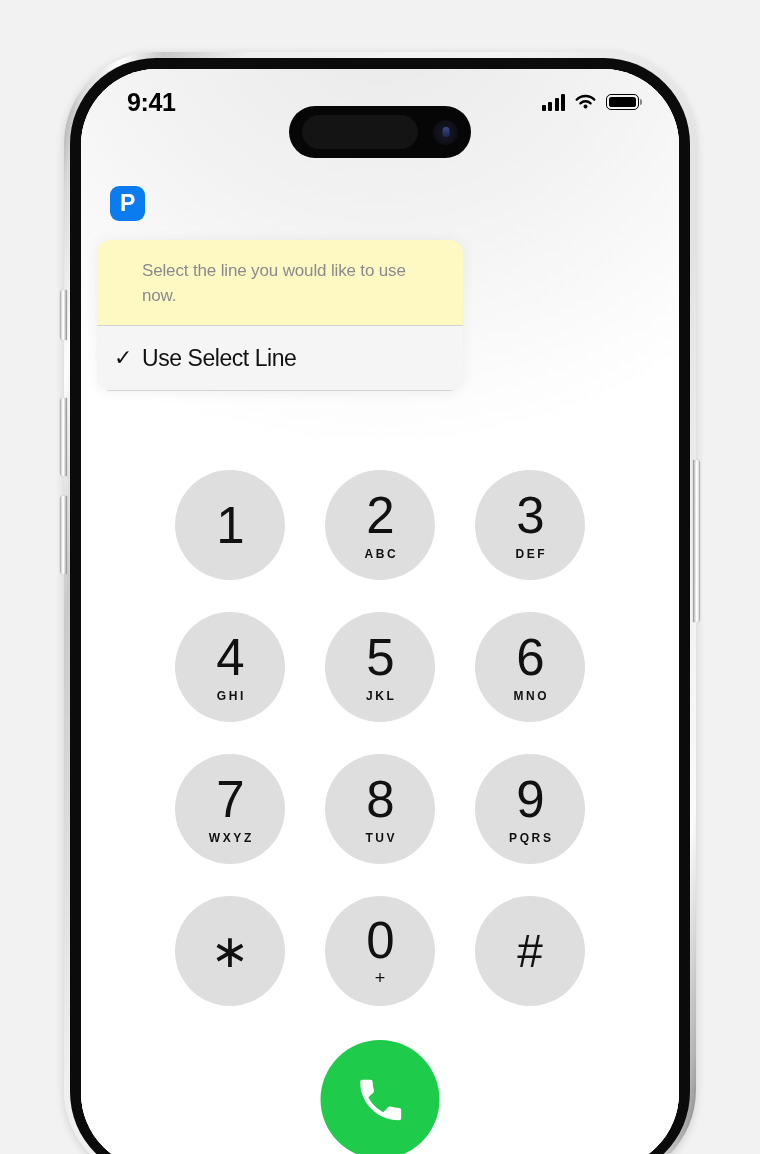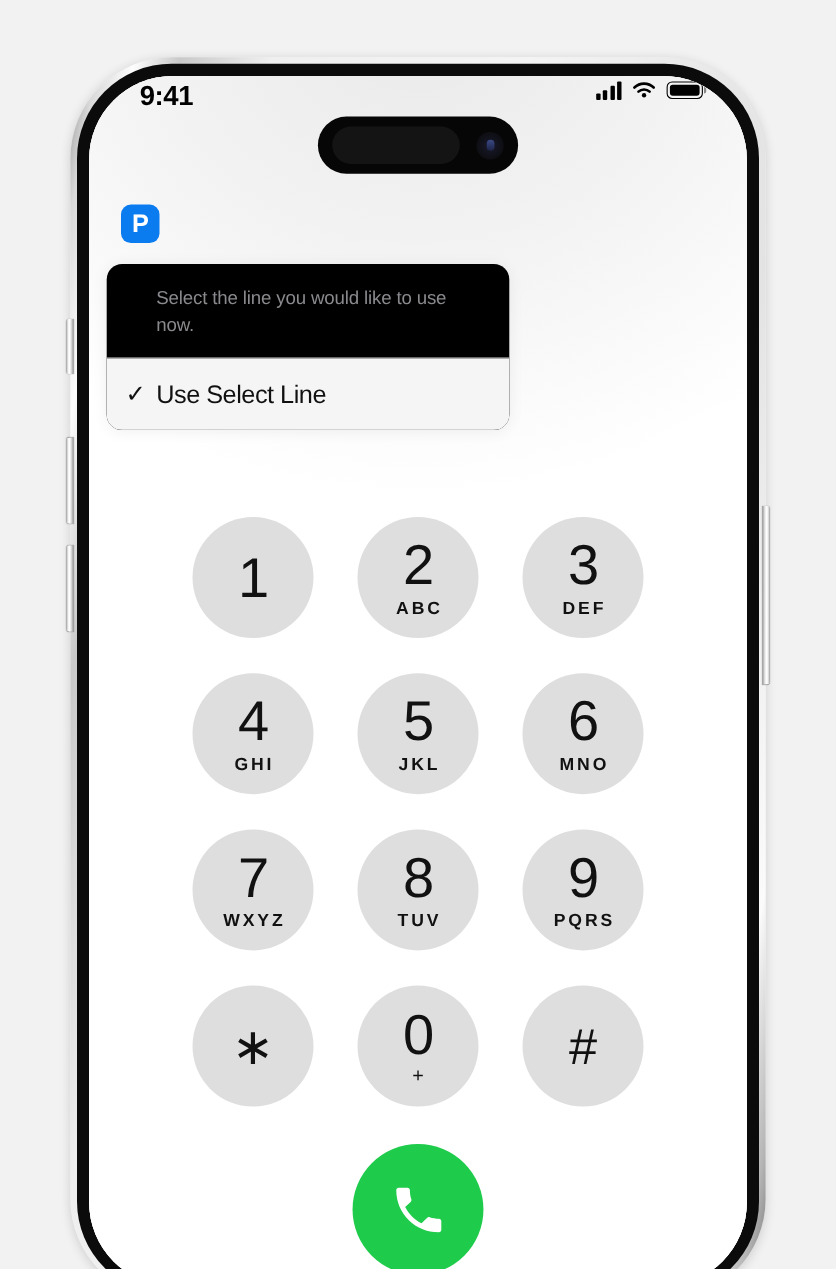--- a/index.html
+++ b/index.html
@@ -59,21 +59,21 @@
   }
   .btn-action { left: 60px; top: 290px;  width: 7px; height: 50px;  border-radius: 3px 0 0 3px; }
   .btn-volup  { left: 60px; top: 398px;  width: 7px; height: 78px;  border-radius: 3px 0 0 3px; }
   .btn-voldn  { left: 60px; top: 496px;  width: 7px; height: 78px;  border-radius: 3px 0 0 3px; }
   .btn-power  { left: 693px; top: 460px; width: 7px; height: 162px; border-radius: 0 3px 3px 0;
                 background: linear-gradient(90deg,#8d8d8d 0%, #d6d6d6 26%, #ffffff 52%, #efefef 74%, #9d9d9d 100%); }
 
   
   .status-bar {
     position: absolute; left: 0; top: 0; width: 598px; height: 62px;
-    display: flex; align-items: flex-start; justify-content: space-between;
+    display: flex; align-items: center; justify-content: space-between;
     padding: 0 40px 0 46px;
   }
   .status-time {
     font-size: 25px; font-weight: 700; color: #000;
     letter-spacing: -0.4px; margin-top: 4px;
   }
   .status-right { display: flex; align-items: center; gap: 9px; margin-top: 4px; }
 
   .dynamic-island {
     position: absolute; left: 50%; top: 37px; transform: translateX(-50%);
@@ -125,21 +125,21 @@
     background: #0a7cf0;
     display: flex; align-items: center; justify-content: center;
     color: #fff; font-size: 23px; font-weight: 700; line-height: 1;
     letter-spacing: -0.5px;
   }
 
   
   .action-menu {
     position: absolute; left: 16px; top: 171px;
     width: 366px; border-radius: 14px;
-    background: #000000;
+    background: #fef9c3;
     overflow: hidden;
     box-shadow: 0 1px 14px rgba(0,0,0,0.06);
   }
   .menu-header {
     padding: 18px 22px 17px 45px;
     font-size: 17px; line-height: 25px; color: #8a8a8e;
     letter-spacing: -0.15px;
   }
   .menu-sep { height: 1.2px; background: #d3d3d5; }
   .menu-item {
@@ -171,21 +171,21 @@
     display: flex; flex-direction: column;
     align-items: center; justify-content: center;
     position: relative;
   }
   .key-digit {
     font-size: 51px; font-weight: 300; color: #111;
     line-height: 1; letter-spacing: -1px;
     font-family: "Liberation Sans", "DejaVu Sans", sans-serif;
   }
   .key-letters {
-    font-size: 16px; font-weight: 700; color: #111;
+    font-size: 12px; font-weight: 700; color: #111;
     letter-spacing: 2.6px; margin-top: 7px; margin-left: 2.6px;
     line-height: 1;
   }
   .key-sym { font-size: 46px; font-weight: 400; color: #111; line-height: 1; }
   .key.nosub .key-digit { margin-top: 0; }
   .key-plus { font-size: 18px; font-weight: 500; color: #111; margin-top: 3px; line-height: 1; }
 
   
   .call-btn {
     position: absolute; left: 50%; top: 971px; transform: translateX(-50%);

